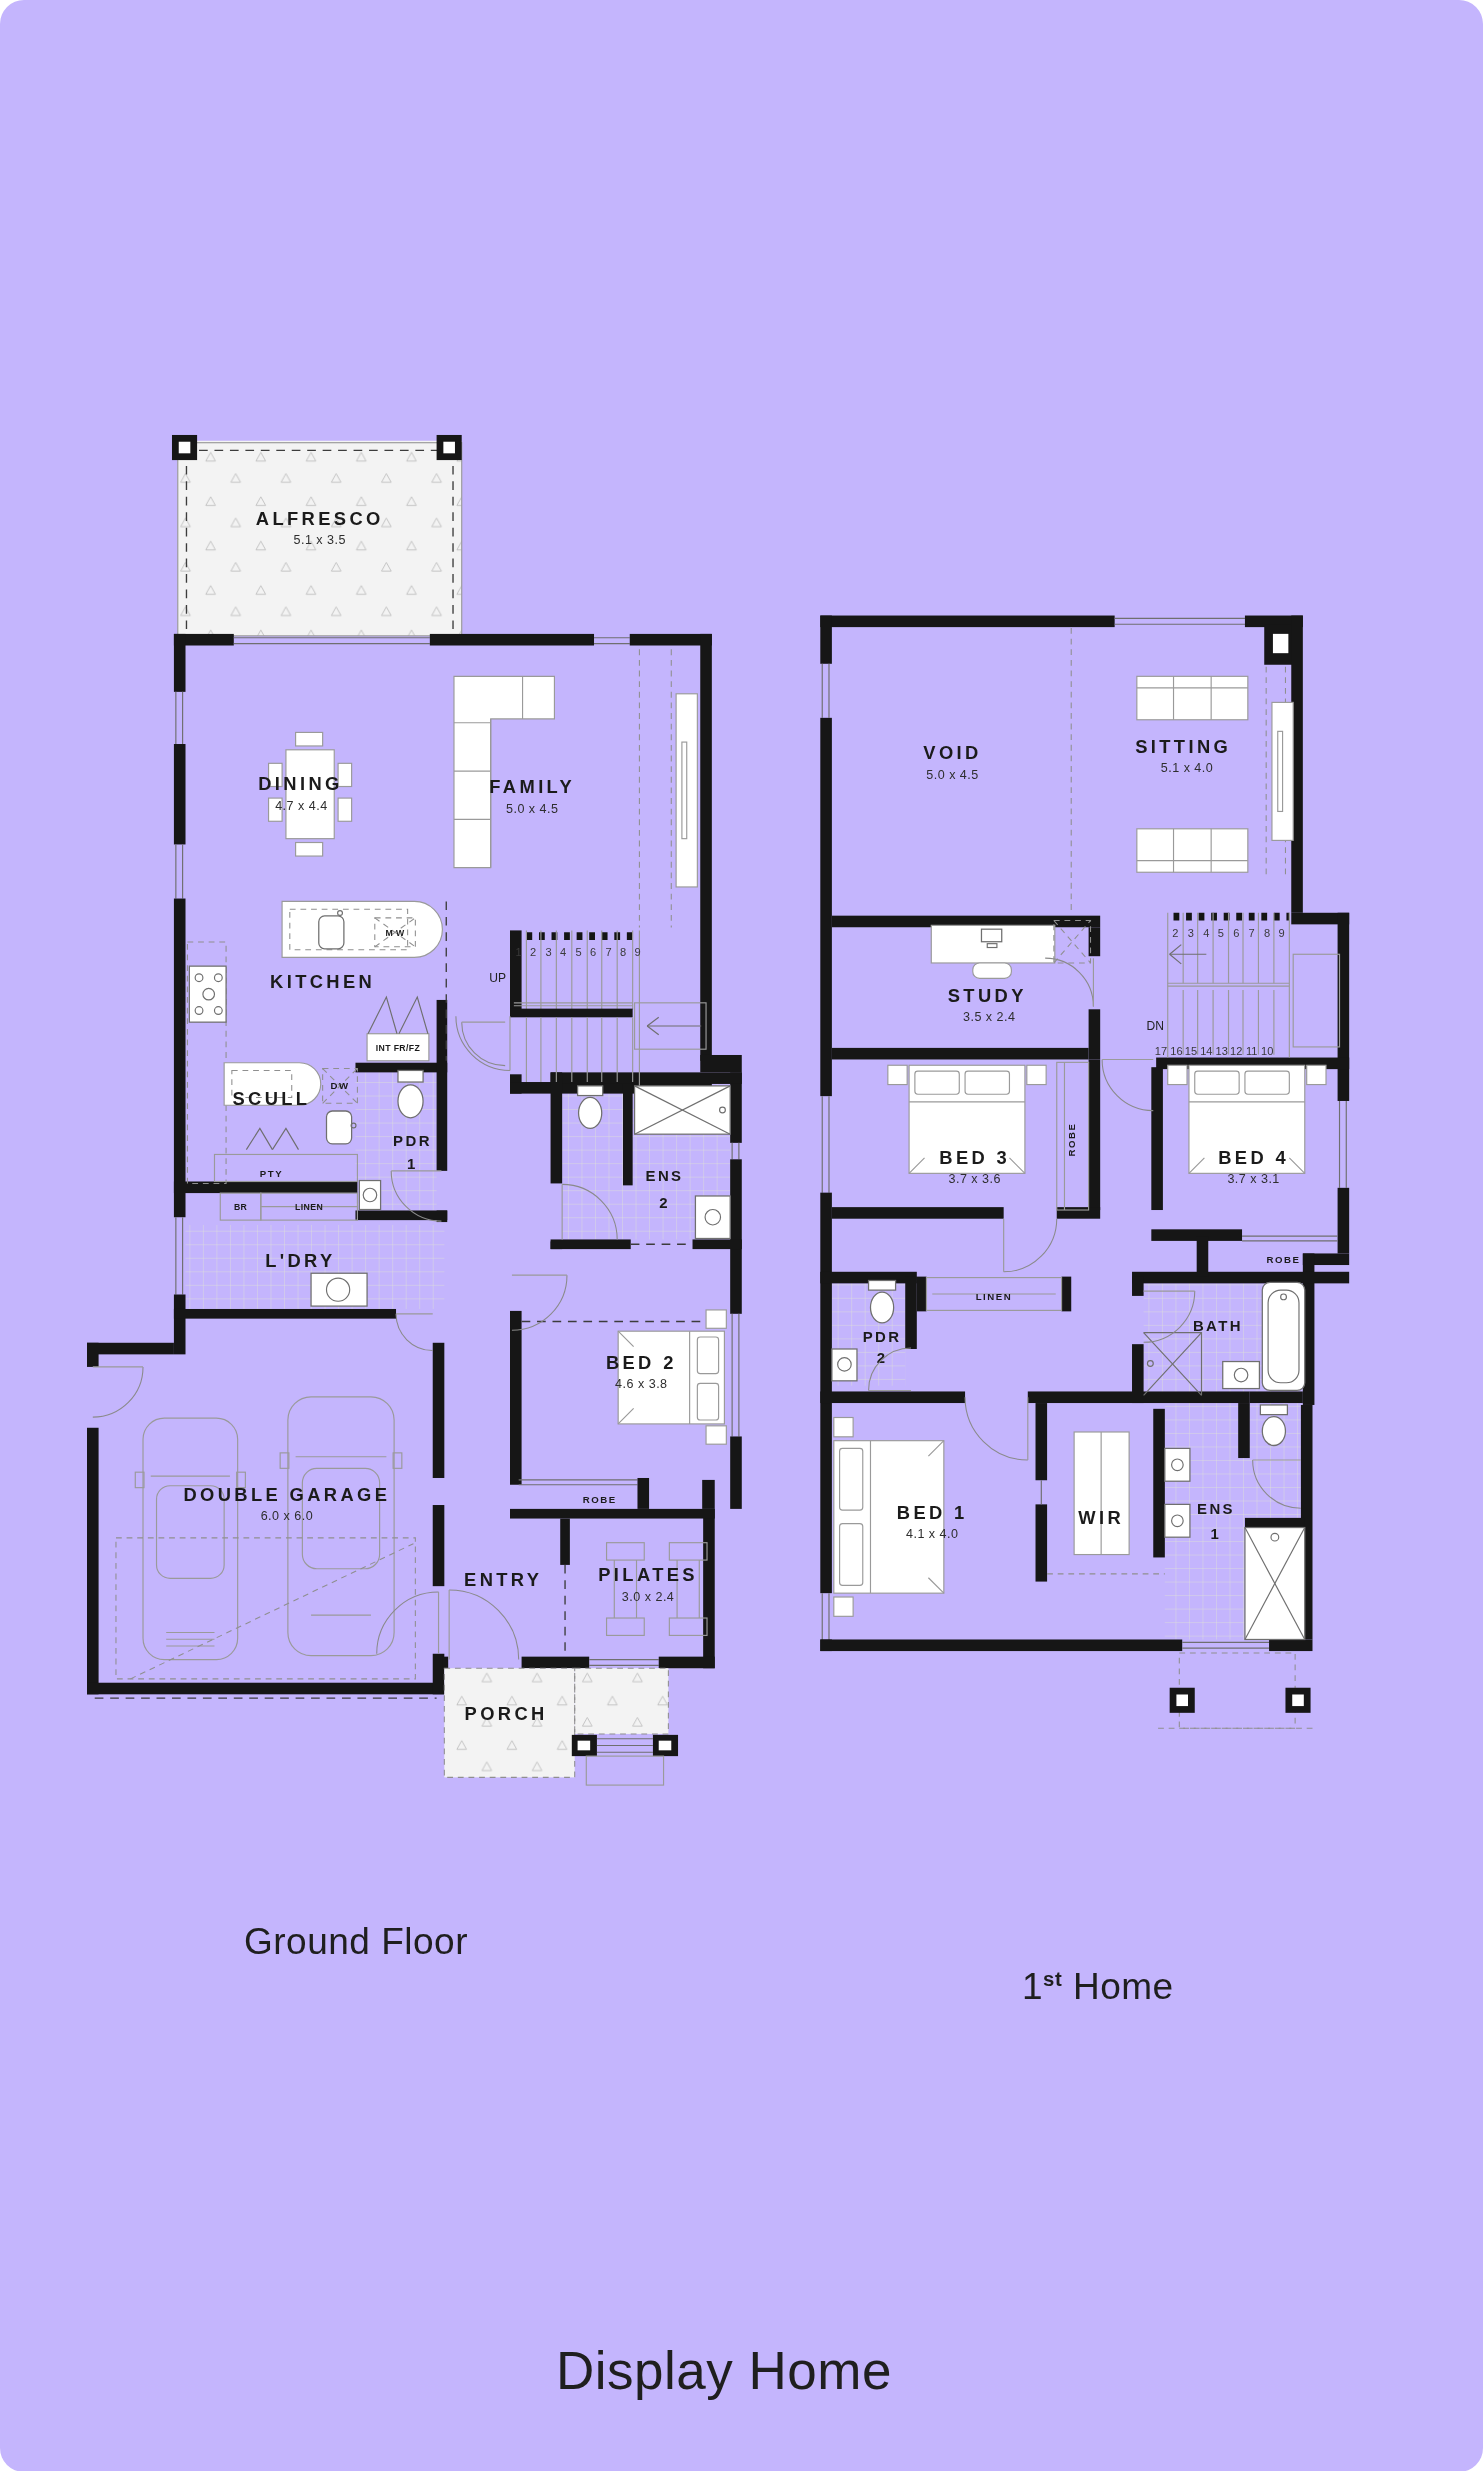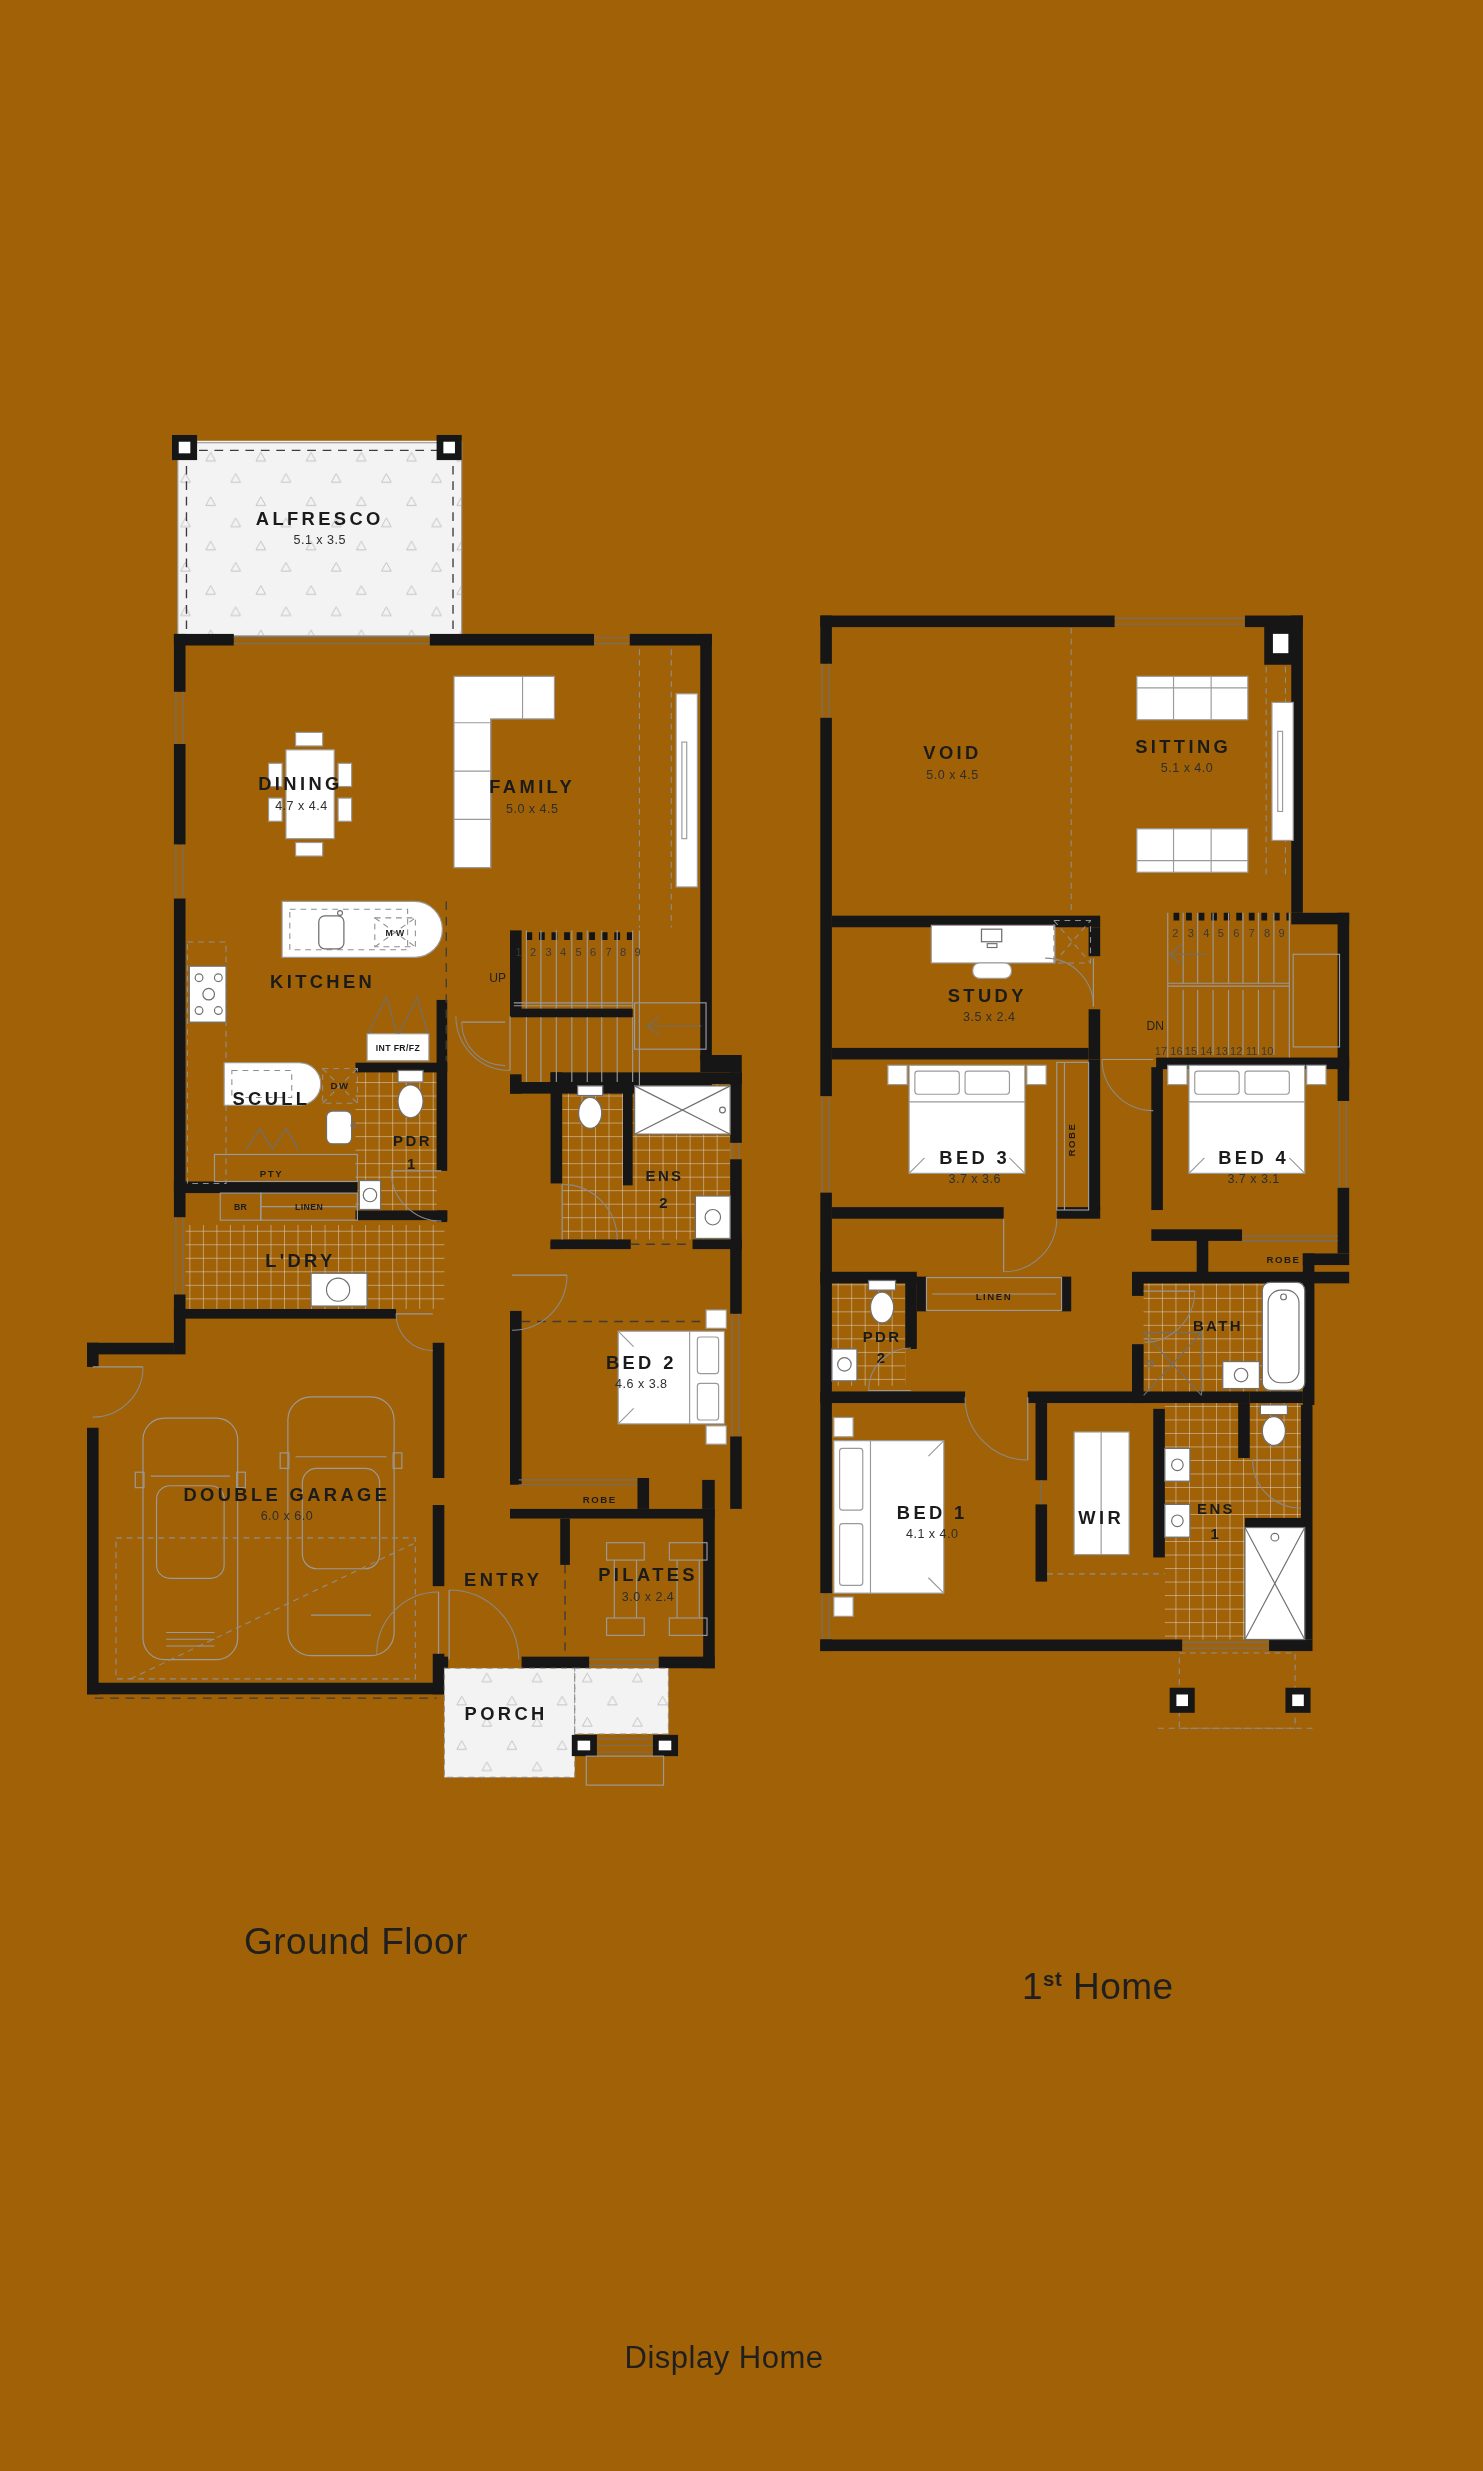--- a/index.html
+++ b/index.html
@@ -1,17 +1,17 @@
 <!DOCTYPE html>
 <html><head>
 <meta charset="utf-8">
 <style>
   html,body { margin:0; padding:0; background:#fff; }
-  #page { position:relative; width:1483px; height:2472px; background:#a16207; overflow:hidden;
-          font-family:"Liberation Sans", sans-serif; }
+  #page { position:relative; width:1483px; height:2472px; background:#c4b5fd; overflow:hidden;
+          font-family:"Liberation Sans", sans-serif;border-radius:24px; }
   svg { position:absolute; }
   svg text { font-family:"Liberation Sans", sans-serif; fill:#1b1b1b; }
   .rm  { font-size:19px; font-weight:bold; letter-spacing:3.5px; text-anchor:middle; }
   .rs  { font-size:15.5px; font-weight:bold; letter-spacing:2.5px; text-anchor:middle; }
   .dim { font-size:13px; font-weight:normal; letter-spacing:0.5px; text-anchor:middle; fill:#2e2e2e; }
   .sm  { font-size:10px; font-weight:bold; letter-spacing:1.6px; text-anchor:middle; }
   .xs  { font-size:9px;  font-weight:bold; letter-spacing:0.4px; text-anchor:middle; }
   .nm  { font-size:11.5px; fill:#3a3a3a; text-anchor:middle; }
   .ud  { font-size:12.5px; fill:#222; }
   .w   { fill:#161616; }
@@ -19,21 +19,21 @@
   .tn2 { fill:none; stroke:#6f6f6f; stroke-width:1.2; }
   .fw  { fill:#fff; stroke:#9a9a9a; stroke-width:1.2; }
   .fwd { fill:#fff; stroke:#6f6f6f; stroke-width:1.3; }
   .dsh { fill:none; stroke:#3c3c3c; stroke-width:1.4; stroke-dasharray:9 7; }
   .dshg{ fill:none; stroke:#8f8f8f; stroke-width:1.1; stroke-dasharray:6 5; }
   .arc { fill:none; stroke:#8a8a8a; stroke-width:1.1; }
   .bal { fill:none; stroke:#141414; stroke-width:8; stroke-dasharray:6 7; }
   .caption { position:absolute; font-size:37px; color:#1f1f1f; letter-spacing:0.5px; }
   .caption sup { font-size:0.55em; vertical-align:super;font-weight:bold; }
   #footer-title { position:absolute; left:724px; top:2340px; transform:translateX(-50%);
-                  font-size:31px; color:#1f1f1f; letter-spacing:0.5px; white-space:nowrap; }
+                  font-size:53px; color:#1f1f1f; letter-spacing:0.5px; white-space:nowrap; }
 </style>
 </head>
 <body>
 
 <div id="page">
 
 <svg style="left:58px; top:406px;" width="763" height="1410" viewBox="60 420 790 1460">
   <defs>
     <pattern id="tiles" width="14" height="14" patternUnits="userSpaceOnUse">
       <path d="M14 0H0V14" fill="none" stroke="#dcdcdc" stroke-width="1"></path>

